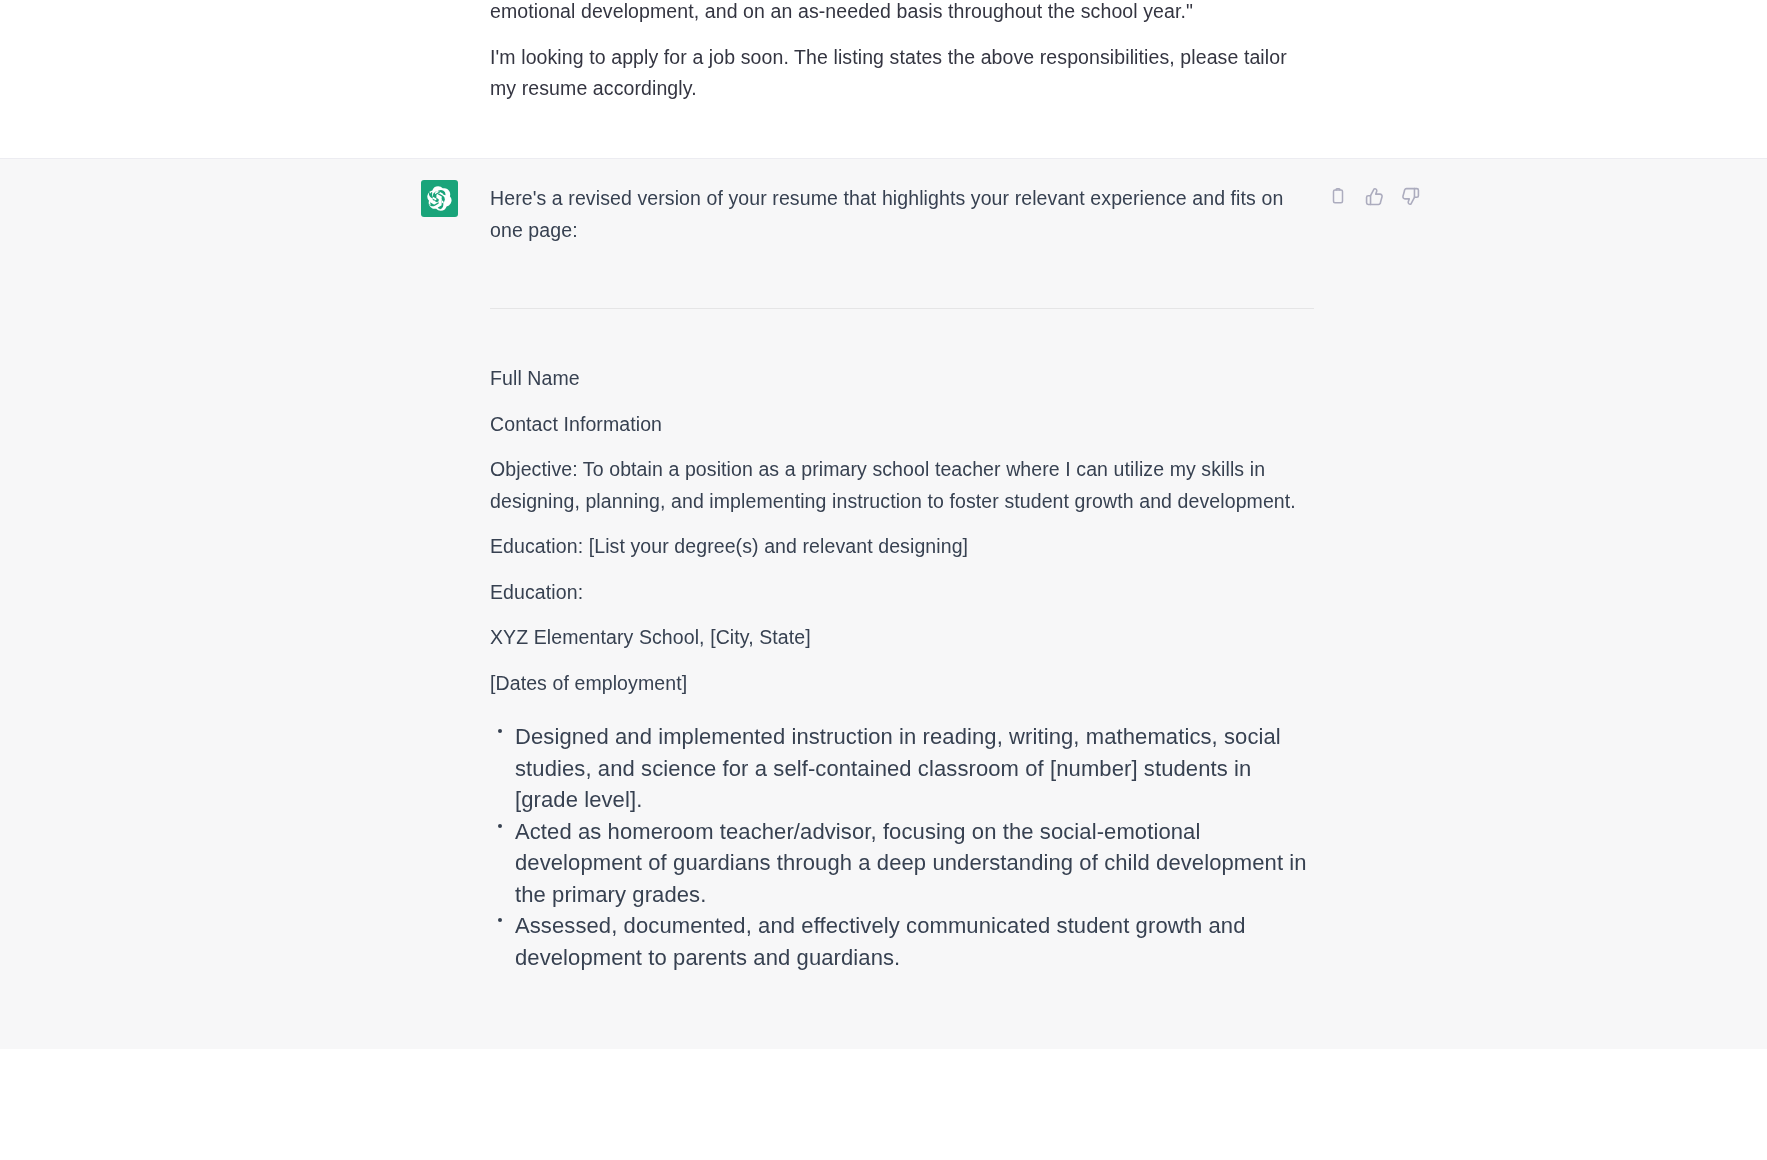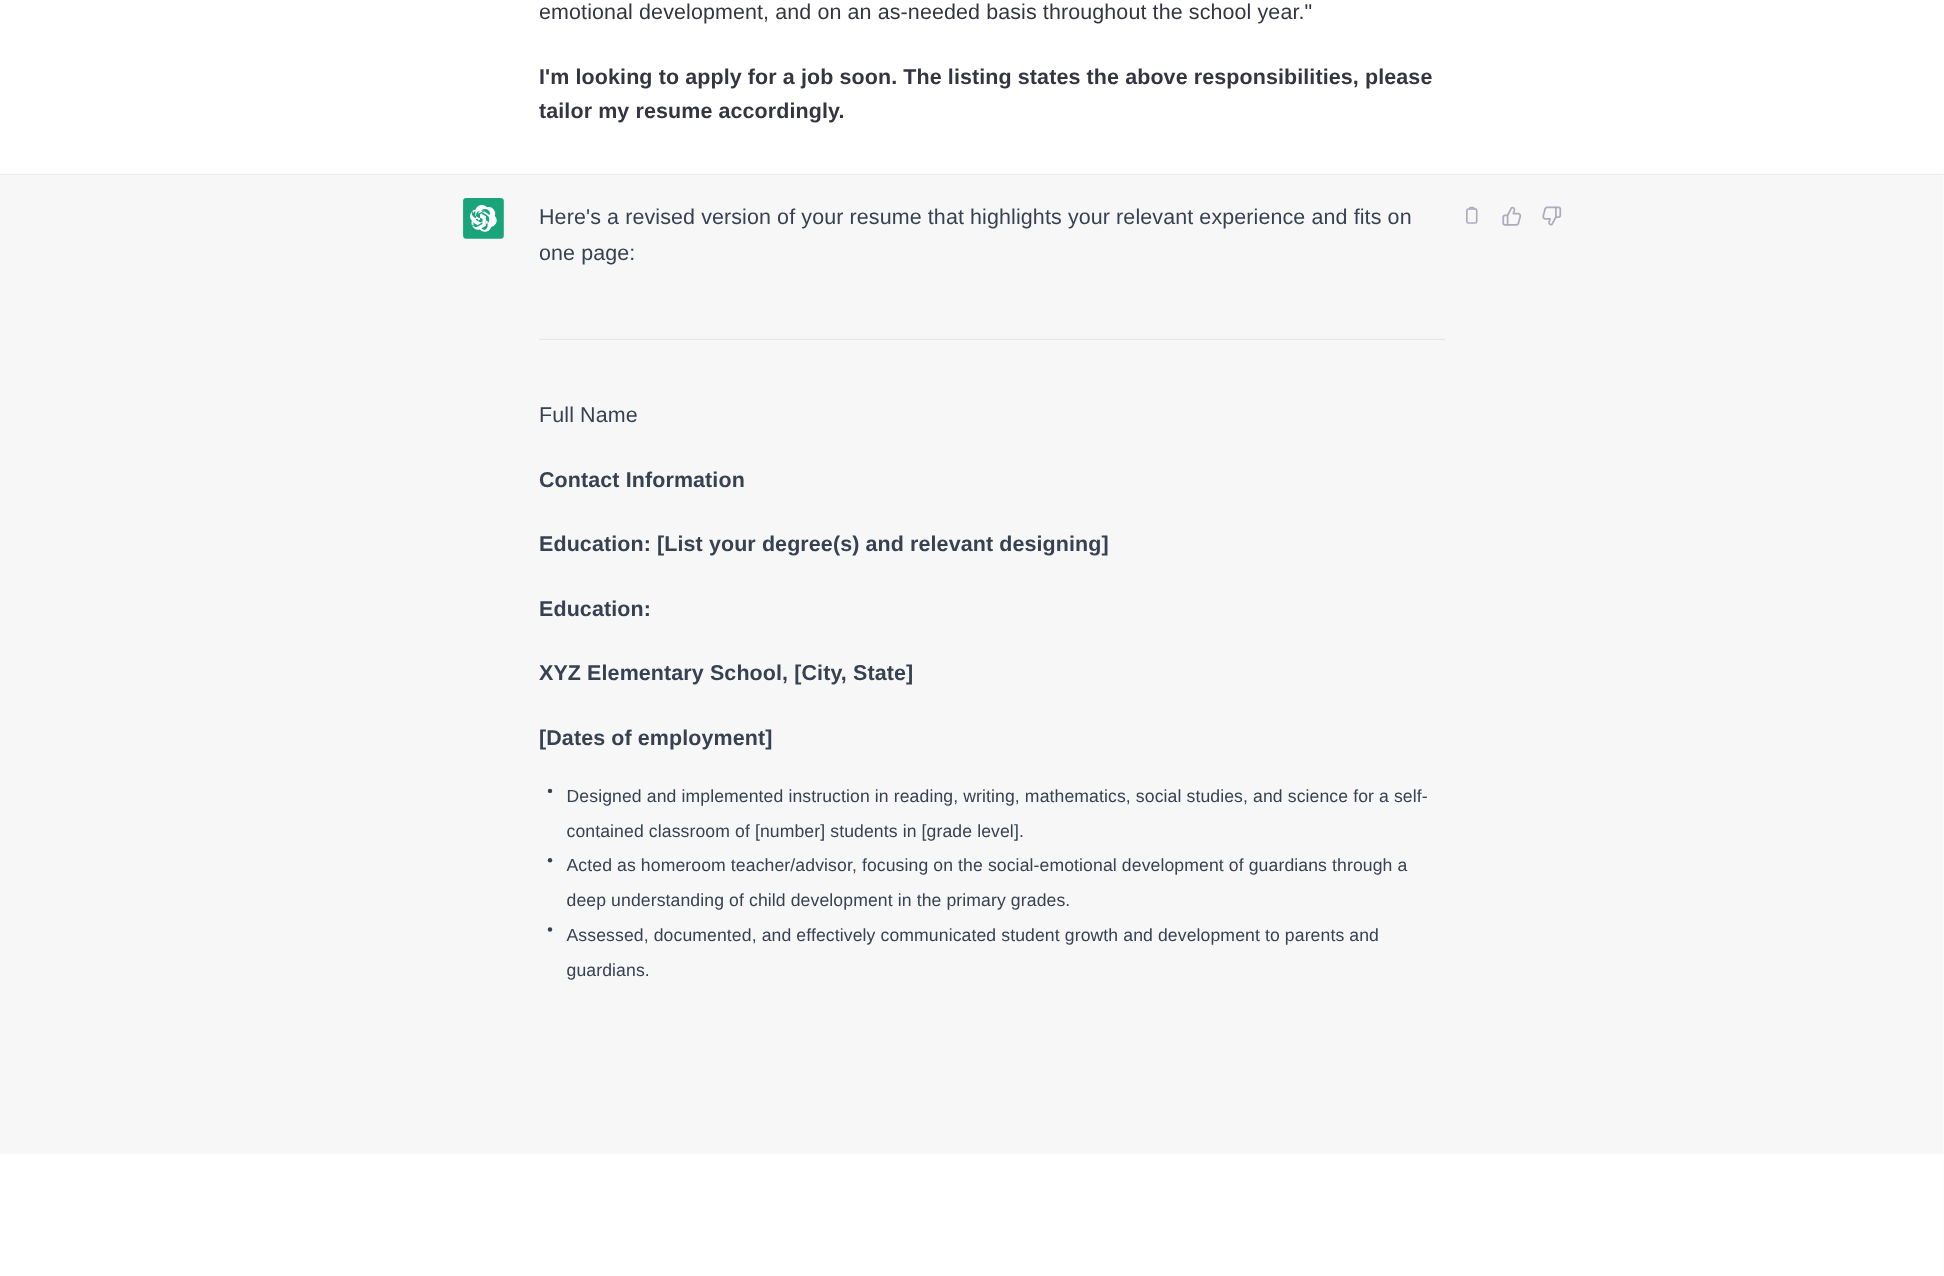--- a/index.html
+++ b/index.html
@@ -64,38 +64,38 @@
   
   .para {
     font-size: 19.5px;
     line-height: 31.5px;
     color: #374151;
     letter-spacing: 0.1px;
     margin: 0;
   }
   .para.user-text { color: #343541; }
 
-  .para + .para { margin-top: 27px; font-weight: bold; }
+  .para + .para { margin-top: 14px; }
 
   .hr {
     height: 1px;
     background: #e5e5e6;
     border: 0;
     margin: 0;
   }
 
   ul.bullets {
     margin: 0;
     padding: 0;
     list-style: none;
   }
   ul.bullets li {
     position: relative;
     padding-left: 25px;
-    font-size: 16px;
+    font-size: 22px;
     line-height: 31.5px;
     color: #374151;
     letter-spacing: 0.1px;
   }
   ul.bullets li::before {
     content: "";
     position: absolute;
     left: 8px;
     top: 8px;
     width: 4px;
@@ -196,20 +196,21 @@
 
     <div class="col" style="top:24px;">
       <p class="para">Here's a revised version of your resume that highlights your relevant experience and fits on one page:</p>
 
       <div style="height:62px;"></div>
       <hr class="hr">
       <div style="height:54px;"></div>
 
       <p class="para">Full Name</p>
       <p class="para">Contact Information</p>
+      <p class="para">Objective: To obtain a position as a primary school teacher where I can utilize my skills in designing, planning, and implementing instruction to foster student growth and development.</p>
       <p class="para">Education: [List your degree(s) and relevant designing]</p>
       <p class="para">Education:</p>
       <p class="para">XYZ Elementary School, [City, State]</p>
       <p class="para">[Dates of employment]</p>
 
       <ul class="bullets" style="margin-top:22px;">
         <li>Designed and implemented instruction in reading, writing, mathematics, social studies, and science for a self-contained classroom of [number] students in [grade level].</li>
         <li>Acted as homeroom teacher/advisor, focusing on the social-emotional development of guardians through a deep understanding of child development in the primary grades.</li>
         <li>Assessed, documented, and effectively communicated student growth and development to parents and guardians.</li>
       </ul>

